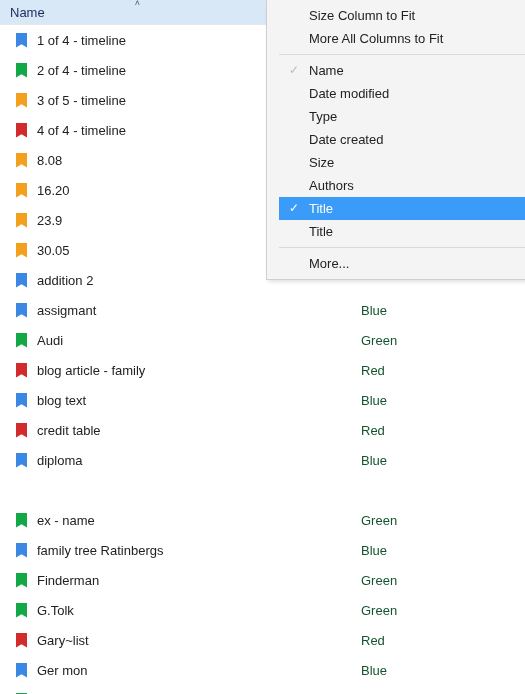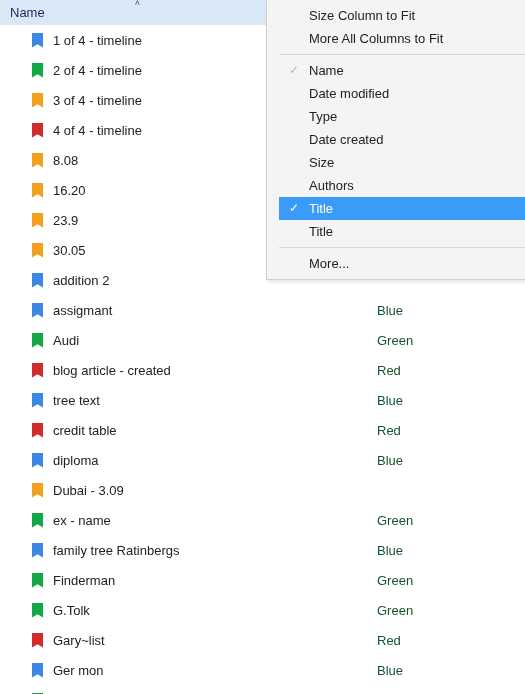--- a/index.html
+++ b/index.html
@@ -2,21 +2,21 @@
 <html><head>
 <meta charset="utf-8">
 <style>
   html,body{margin:0;padding:0;font-family:"Segoe UI",Arial,sans-serif;font-size:13px;color:#222;background:#fff;width:525px;height:694px;overflow:hidden}
   .header{display:flex;align-items:center;height:24px;border-bottom:1px solid #e8e8e8;position:relative;user-select:none}
   .col-name{flex:0 0 265px;display:flex;align-items:center;padding-left:10px;height:100%;color:#1a2a5c;background:#d9e8f7;position:relative}
   .col-name .sort{position:absolute;left:50%;top:-2px;transform:translateX(-50%);font-size:9px;color:#555}
   .col-filler{flex:1;height:100%}
   .list{width:100%}
   .row{display:flex;align-items:center;height:30px}
-  .cell-name{flex:0 0 345px;display:flex;align-items:flex-end;padding-left:32px;gap:10px}
+  .cell-name{flex:0 0 345px;display:flex;align-items:flex-end;padding-left:16px;gap:10px}
   .cell-tag{flex:1;color:#14532d}
   .bm{width:11px;height:15px;display:inline-block;clip-path:polygon(0 0,100% 0,100% 100%,50% 78%,0 100%);flex:0 0 auto}
   .c-Blue{background:#3b87e4}
   .c-Green{background:#13a846}
   .c-Orange{background:#f2a01e}
   .c-Red{background:#d22b2b}
   .menu{position:absolute;left:266px;top:0;width:258px;background:#f4f4f4;border:1px solid #cfcfcf;border-top:none;box-shadow:2px 2px 4px rgba(0,0,0,.12);z-index:10;padding:4px 12px}
   .menu .mrow{height:23px;line-height:23px;display:flex;align-items:center;position:relative}
   .menu .mrow .chk{width:30px;text-align:center;font-size:12px;color:#333}
   .menu .mrow .chk.light{color:#bdbdbd}
@@ -47,21 +47,21 @@
     <div class="row">
       <div class="cell-name">
         <span class="bm c-Green"></span>
         <span>2 of 4 - timeline</span>
       </div>
       <div class="cell-tag"></div>
     </div>
     <div class="row">
       <div class="cell-name">
         <span class="bm c-Orange"></span>
-        <span>3 of 4 - timeline</span>
+        <span>3 of 5 - timeline</span>
       </div>
       <div class="cell-tag"></div>
     </div>
     <div class="row">
       <div class="cell-name">
         <span class="bm c-Red"></span>
         <span>4 of 4 - timeline</span>
       </div>
       <div class="cell-tag"></div>
     </div>
@@ -110,50 +110,46 @@
     <div class="row">
       <div class="cell-name">
         <span class="bm c-Green"></span>
         <span>Audi</span>
       </div>
       <div class="cell-tag">Green</div>
     </div>
     <div class="row">
       <div class="cell-name">
         <span class="bm c-Red"></span>
-        <span>blog article - created</span>
+        <span>blog article - family</span>
       </div>
       <div class="cell-tag">Red</div>
     </div>
     <div class="row">
       <div class="cell-name">
         <span class="bm c-Blue"></span>
-        <span>tree text</span>
+        <span>blog text</span>
       </div>
       <div class="cell-tag">Blue</div>
     </div>
     <div class="row">
       <div class="cell-name">
         <span class="bm c-Red"></span>
         <span>credit table</span>
       </div>
       <div class="cell-tag">Red</div>
     </div>
     <div class="row">
       <div class="cell-name">
         <span class="bm c-Blue"></span>
         <span>diploma</span>
       </div>
       <div class="cell-tag">Blue</div>
     </div>
     <div class="row">
-      <div class="cell-name">
-        <span class="bm c-Orange"></span>
-        <span>Dubai - 3.09</span>
-      </div>
     </div>
     <div class="row">
       <div class="cell-name">
         <span class="bm c-Green"></span>
         <span>ex - name</span>
       </div>
       <div class="cell-tag">Green</div>
     </div>
     <div class="row">
       <div class="cell-name">

